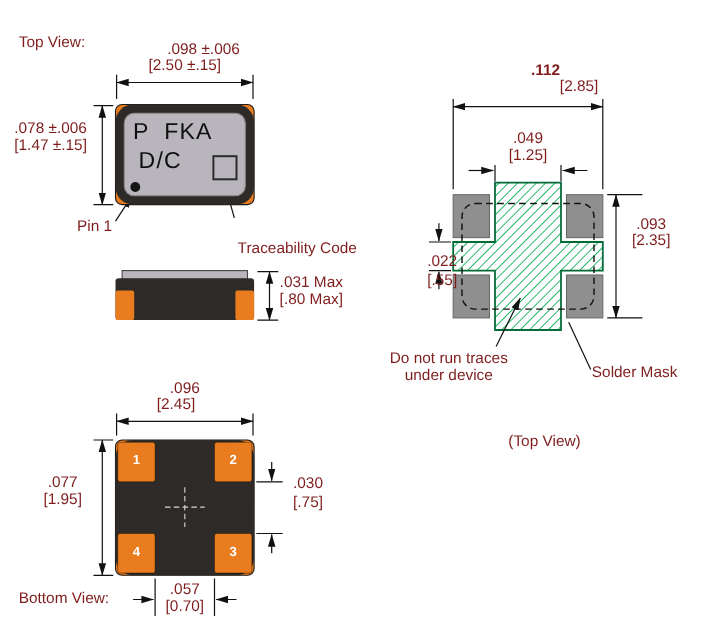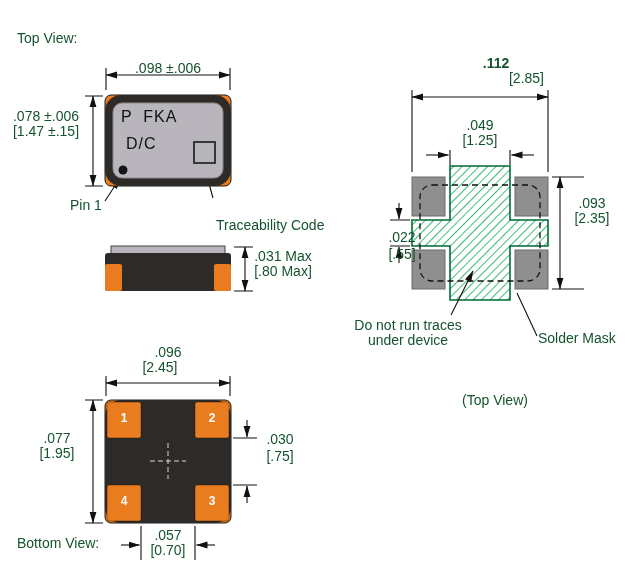--- a/index.html
+++ b/index.html
@@ -1,21 +1,21 @@
 <!DOCTYPE html>
 <html><head>
 <meta charset="utf-8">
 <style>
   html,body{margin:0;padding:0;background:#ffffff;}
   #stage{position:relative;width:643px;height:574px;background:#ffffff;overflow:hidden;
          font-family:"Liberation Sans",sans-serif;}
   #draw{position:absolute;left:0;top:0;z-index:1;}
-  .txt{position:absolute;z-index:2;font:14px/1.15 "Liberation Sans",sans-serif;color:#14532d;}
+  .txt{position:absolute;z-index:2;font:14px/1.15 "Liberation Sans",sans-serif;color:#7f1d1d;}
   .c{text-align:center;}
-  .marking{white-space:pre;font-size:16px;color:#101010;letter-spacing:1px;}
+  .marking{white-space:pre;font-size:21px;color:#101010;letter-spacing:1px;}
   .padnum{font-size:12px;font-weight:bold;color:#ffffff;text-align:center;width:16px;}
   .dl{stroke:#111;stroke-width:1.1;fill:none;}
   .outline{stroke:#1a1a1a;stroke-width:1;}
   .dash{stroke:#111;stroke-width:1.3;fill:none;stroke-dasharray:6 4;}
 </style>
 </head>
 <body>
 
 <div id="stage">
 
@@ -97,21 +97,22 @@
     <line class="dl" x1="560" y1="177" x2="560" y2="289" marker-start="url(#arrow)" marker-end="url(#arrow)"></line>
     <path class="dl" d="M390 220 H410 M390 246 H410"></path>
     <line class="dl" x1="399" y1="203" x2="399" y2="219" marker-end="url(#arrow)"></line>
     <line class="dl" x1="399" y1="263" x2="399" y2="247" marker-end="url(#arrow)"></line>
     <line class="dl" x1="451" y1="315" x2="473" y2="271" marker-end="url(#arrow)"></line>
     <line class="dl" x1="537" y1="336" x2="517" y2="293"></line>
   </g>
 </svg>
 
   <div class="txt" style="left:17px;top:30px;">Top View:</div>
-  <div class="txt c" style="left:103px;top:36px;width:130px;margin-top:24px;">.098 ±.006</div>
+  <div class="txt c" style="left:120px;top:36px;width:130px;">.098 ±.006</div>
+  <div class="txt c" style="left:103px;top:51px;width:130px;">[2.50 ±.15]</div>
   <div class="txt c" style="left:2px;top:108px;width:88px;">.078 ±.006</div>
   <div class="txt c" style="left:2px;top:123px;width:88px;">[1.47 ±.15]</div>
   <div class="txt marking" style="left:121px;top:108px;">P  FKA</div>
   <div class="txt marking" style="left:126px;top:135px;">D/C</div>
   <div class="txt" style="left:70px;top:197px;">Pin 1</div>
   <div class="txt" style="left:216px;top:197px;margin-top:20px;">Traceability Code</div>
 
   <div class="txt c" style="left:250px;top:248px;width:66px;">.031 Max</div>
   <div class="txt c" style="left:250px;top:263px;width:66px;">[.80 Max]</div>
 

